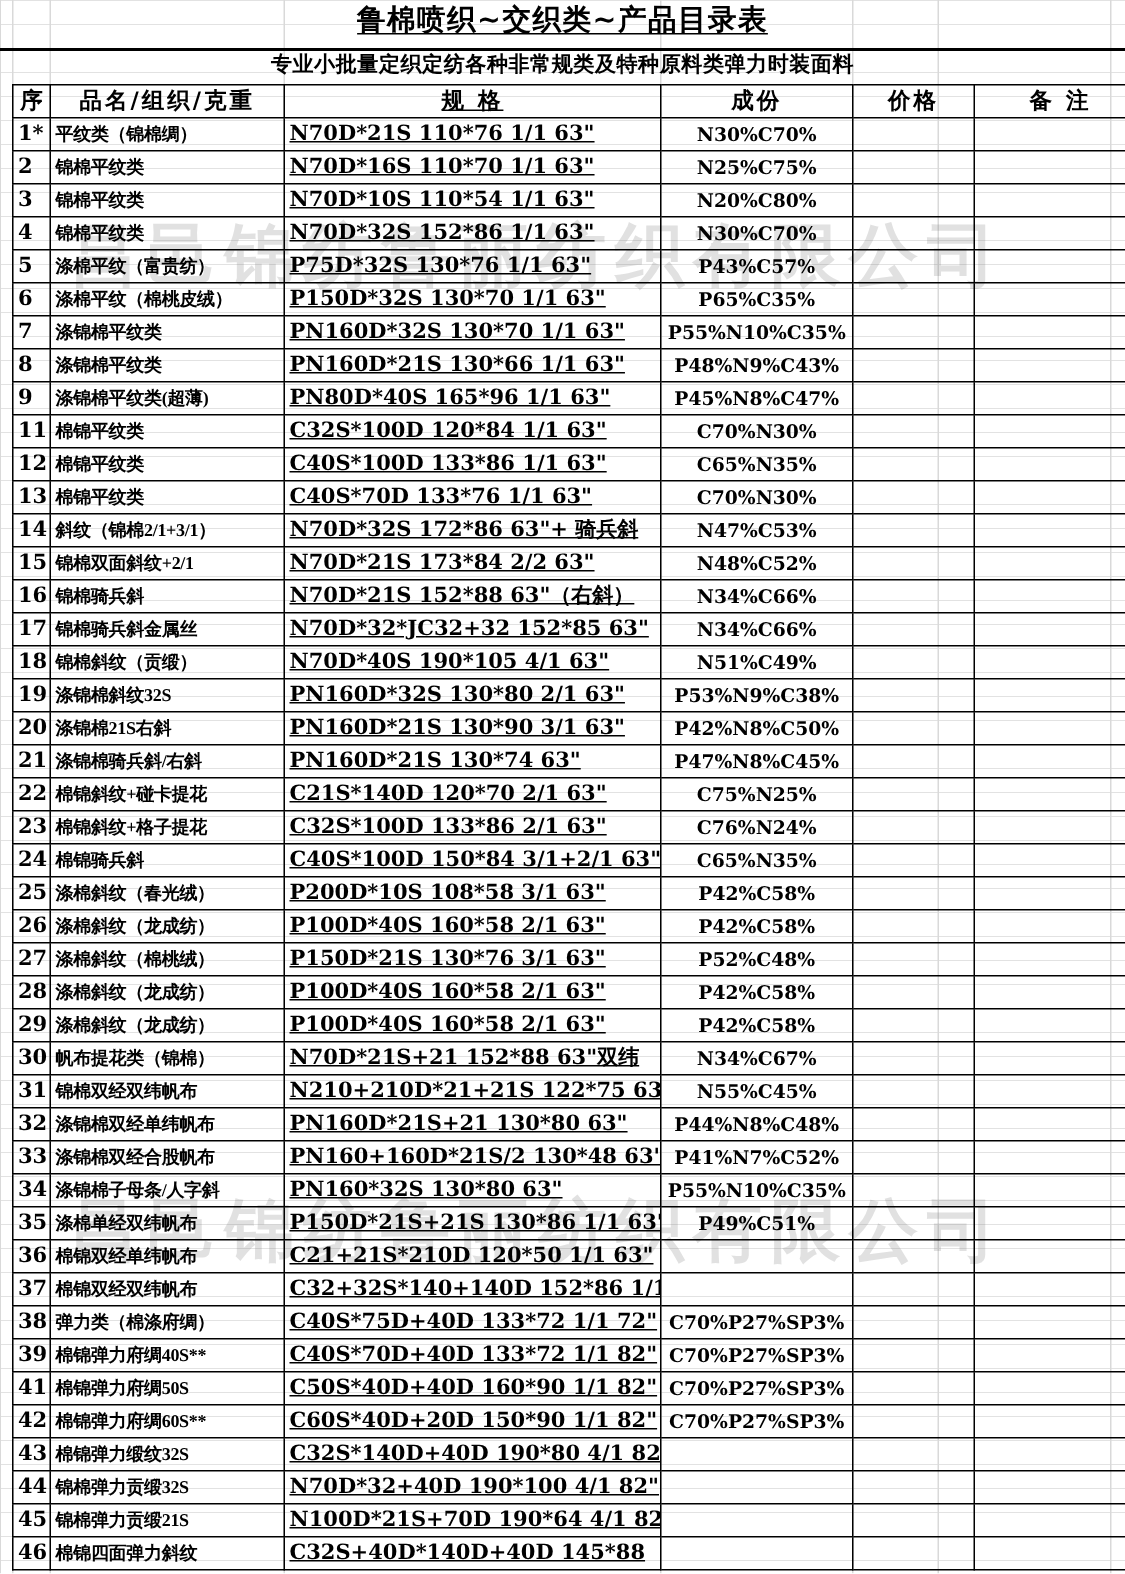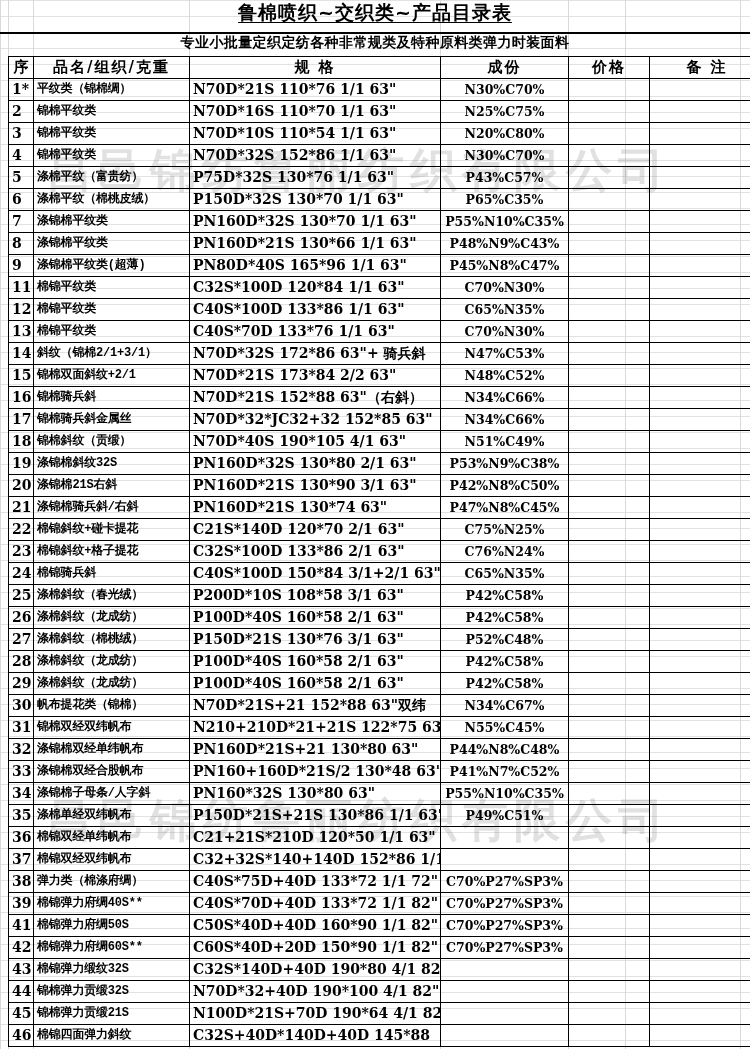--- a/index.html
+++ b/index.html
@@ -84,21 +84,21 @@
     border: 1px solid #000;
     padding: 0 3px;
     vertical-align: middle;
     height: 21px;
     line-height: 19px;
     overflow: hidden;
     white-space: nowrap;
   }
   .col-seq   { width: 25px; }
   .col-name  { width: 156px; }
-  .col-spec  { width: 251px; }
+  .col-spec  { width: 251px; text-decoration: underline; }
   .col-comp  { width: 128px; }
   .col-price { width: 81px; }
   .col-note  { width: 115px; }
 
   thead td{
     height: 25px;
     text-align:center;
     font-family:"DejaVu Sans","Liberation Sans",sans-serif;
     font-weight:700;
     font-size: 15px;
@@ -107,21 +107,21 @@
   thead td.col-seq{ letter-spacing:0; }
 
   td.seq{
     font-family:"DejaVu Serif","Liberation Serif",serif;
     font-weight:700;
     font-size: 14px;
     text-align:left;
     padding-left:2px;
   }
   td.name{
-    font-family:Liberation Mono, monospace;
+    font-family:Liberation Serif, serif;
     font-weight:700;
     font-size: 12px;
     letter-spacing: -0.2px;
     padding-left: 5px;
   }
   td.spec{
     font-family:"DejaVu Serif","Liberation Serif",serif;
     font-weight:700;
     font-size: 14px;
     padding-left: 5px;

